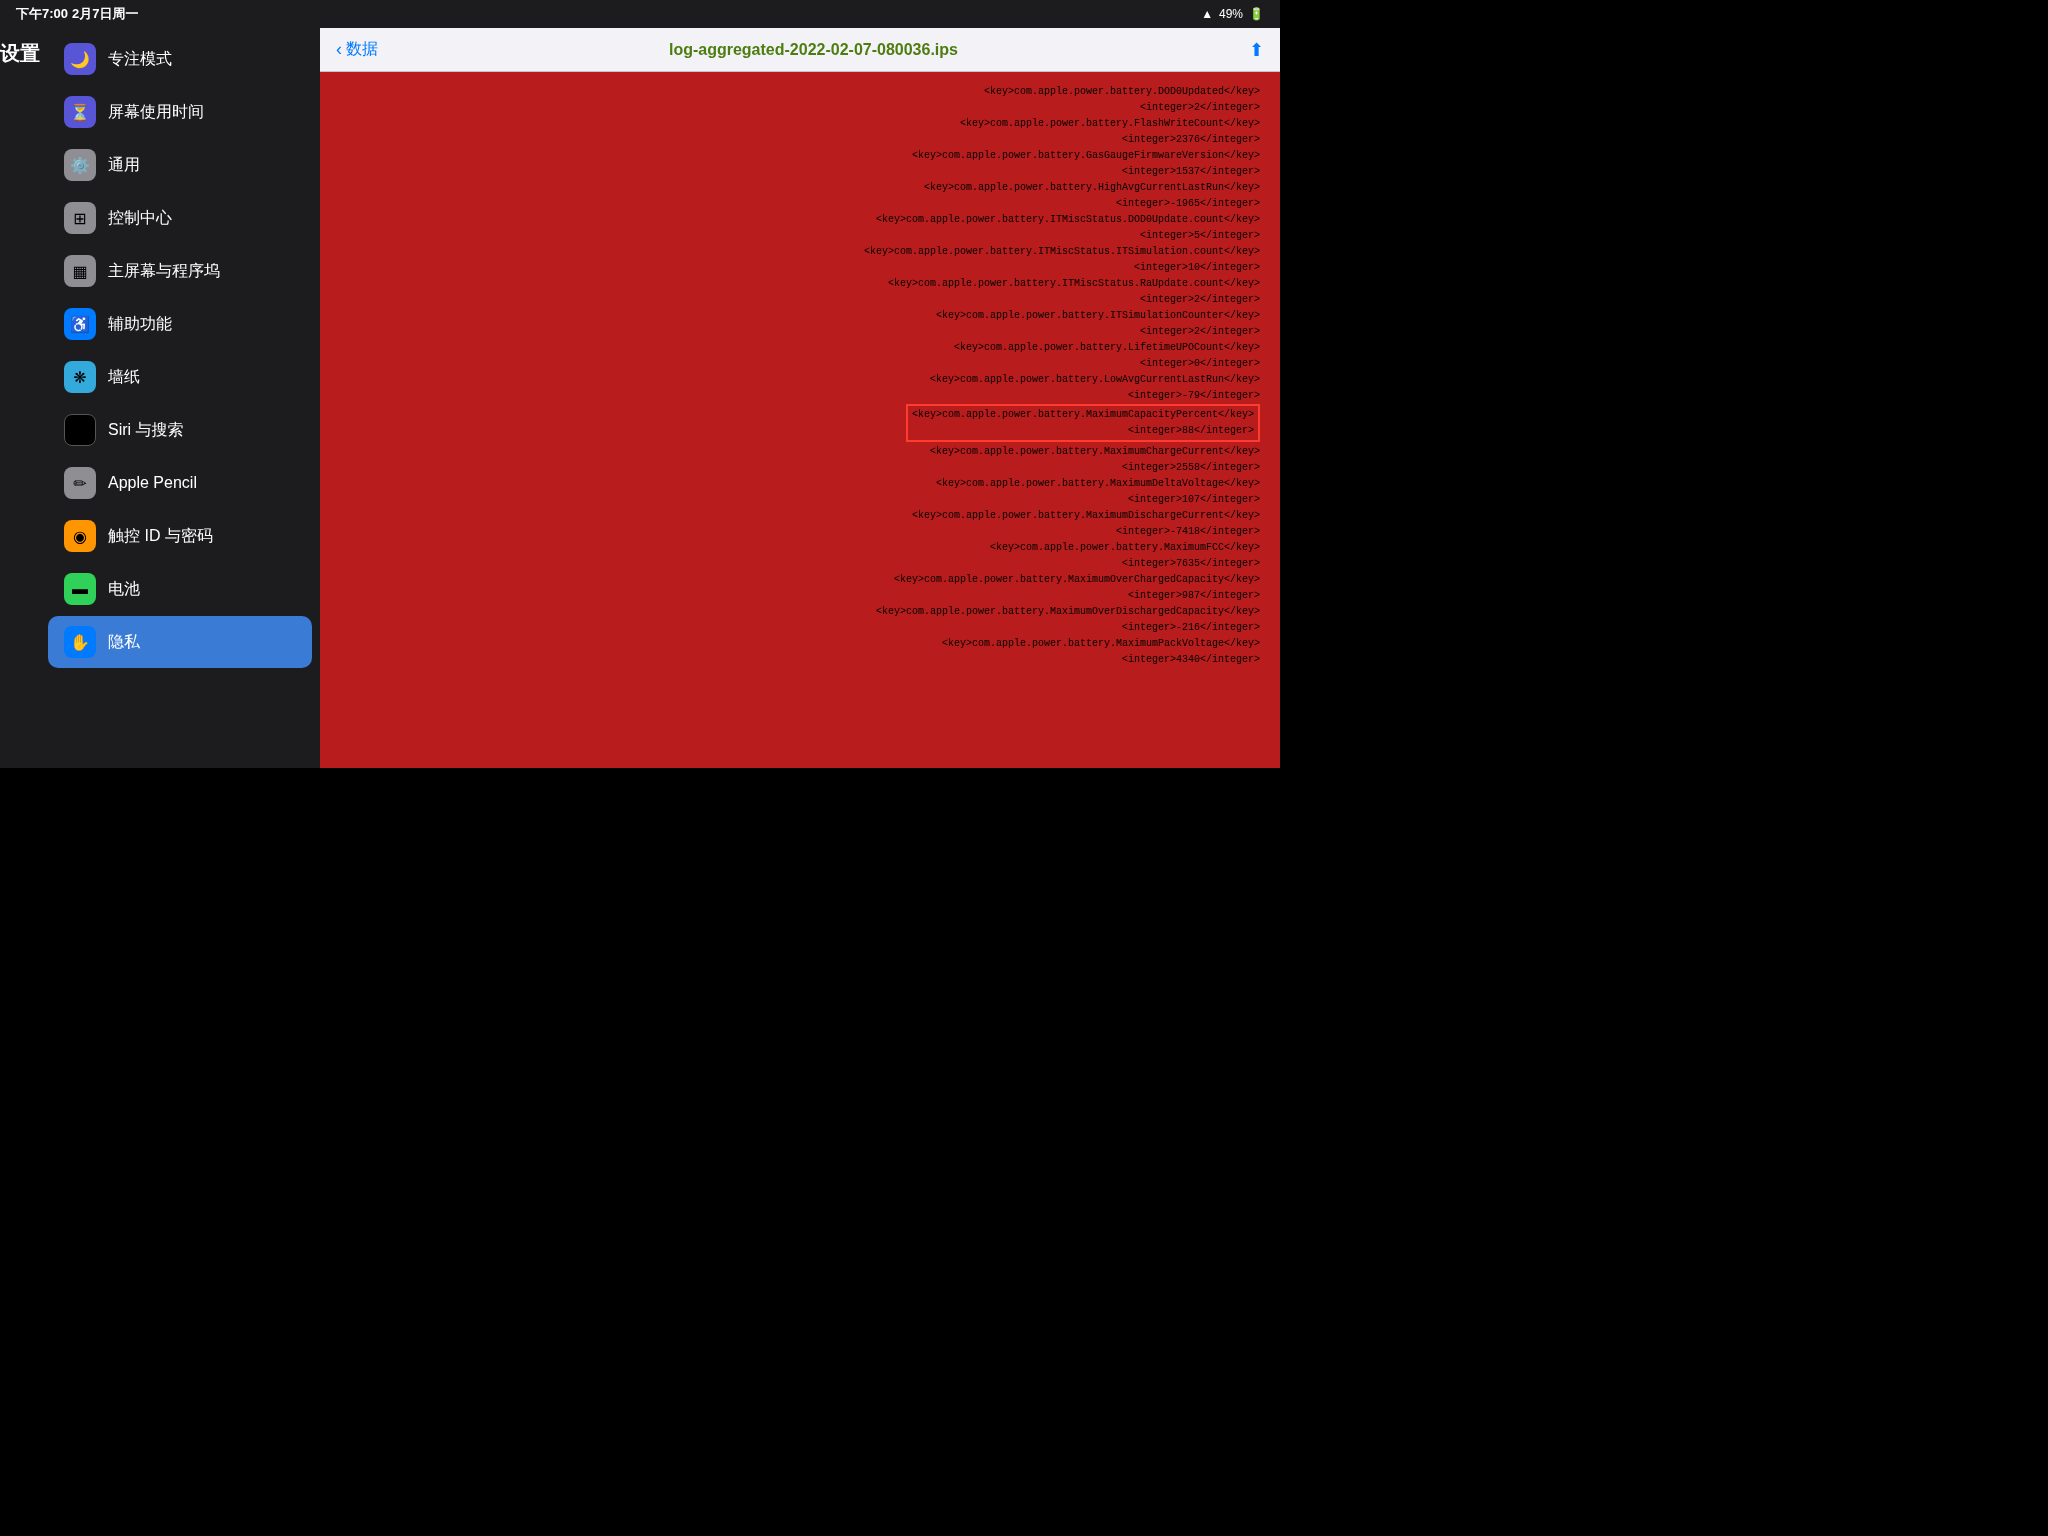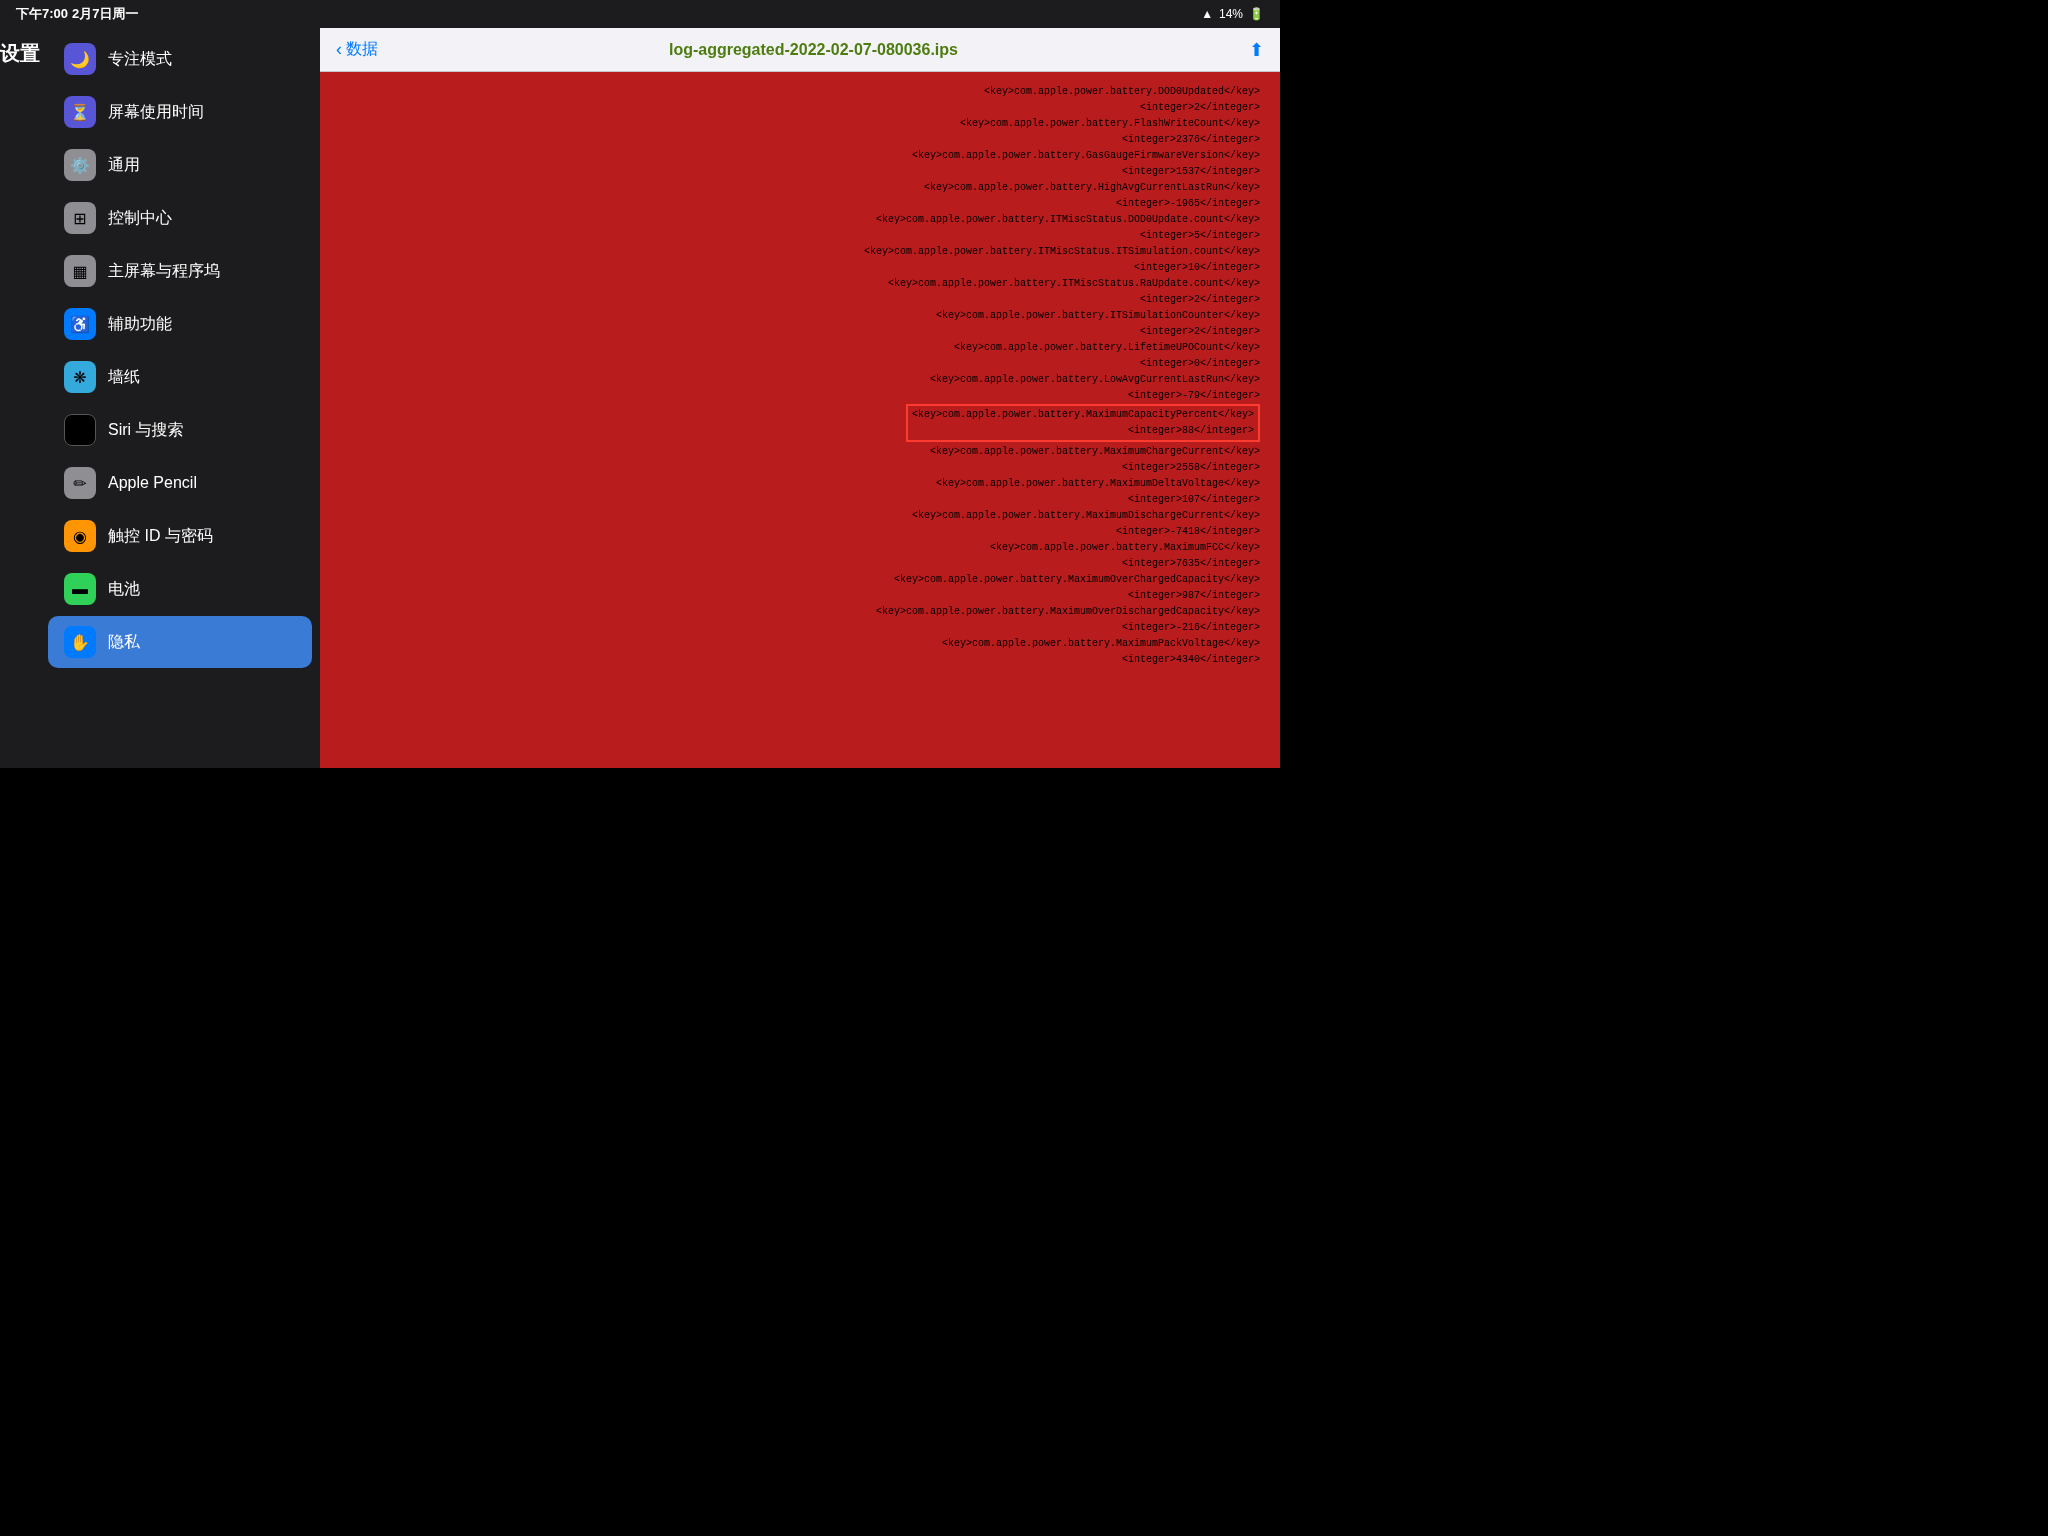--- a/index.html
+++ b/index.html
@@ -183,21 +183,21 @@
 </head>
 <body>
 
 <div class="status-bar">
   <div class="status-left">
     <span>下午7:00</span>
     <span>2月7日周一</span>
   </div>
   <div class="status-right">
     <span>▲</span>
-    <span>14%</span>
+    <span>49%</span>
     <span>🔋</span>
   </div>
 </div>
 
 <div class="main-layout">
 
   <div class="sidebar">
     <div class="sidebar-title">设置</div>
     <div class="sidebar-list" id="sidebar-list">
         <div class="sidebar-item">

